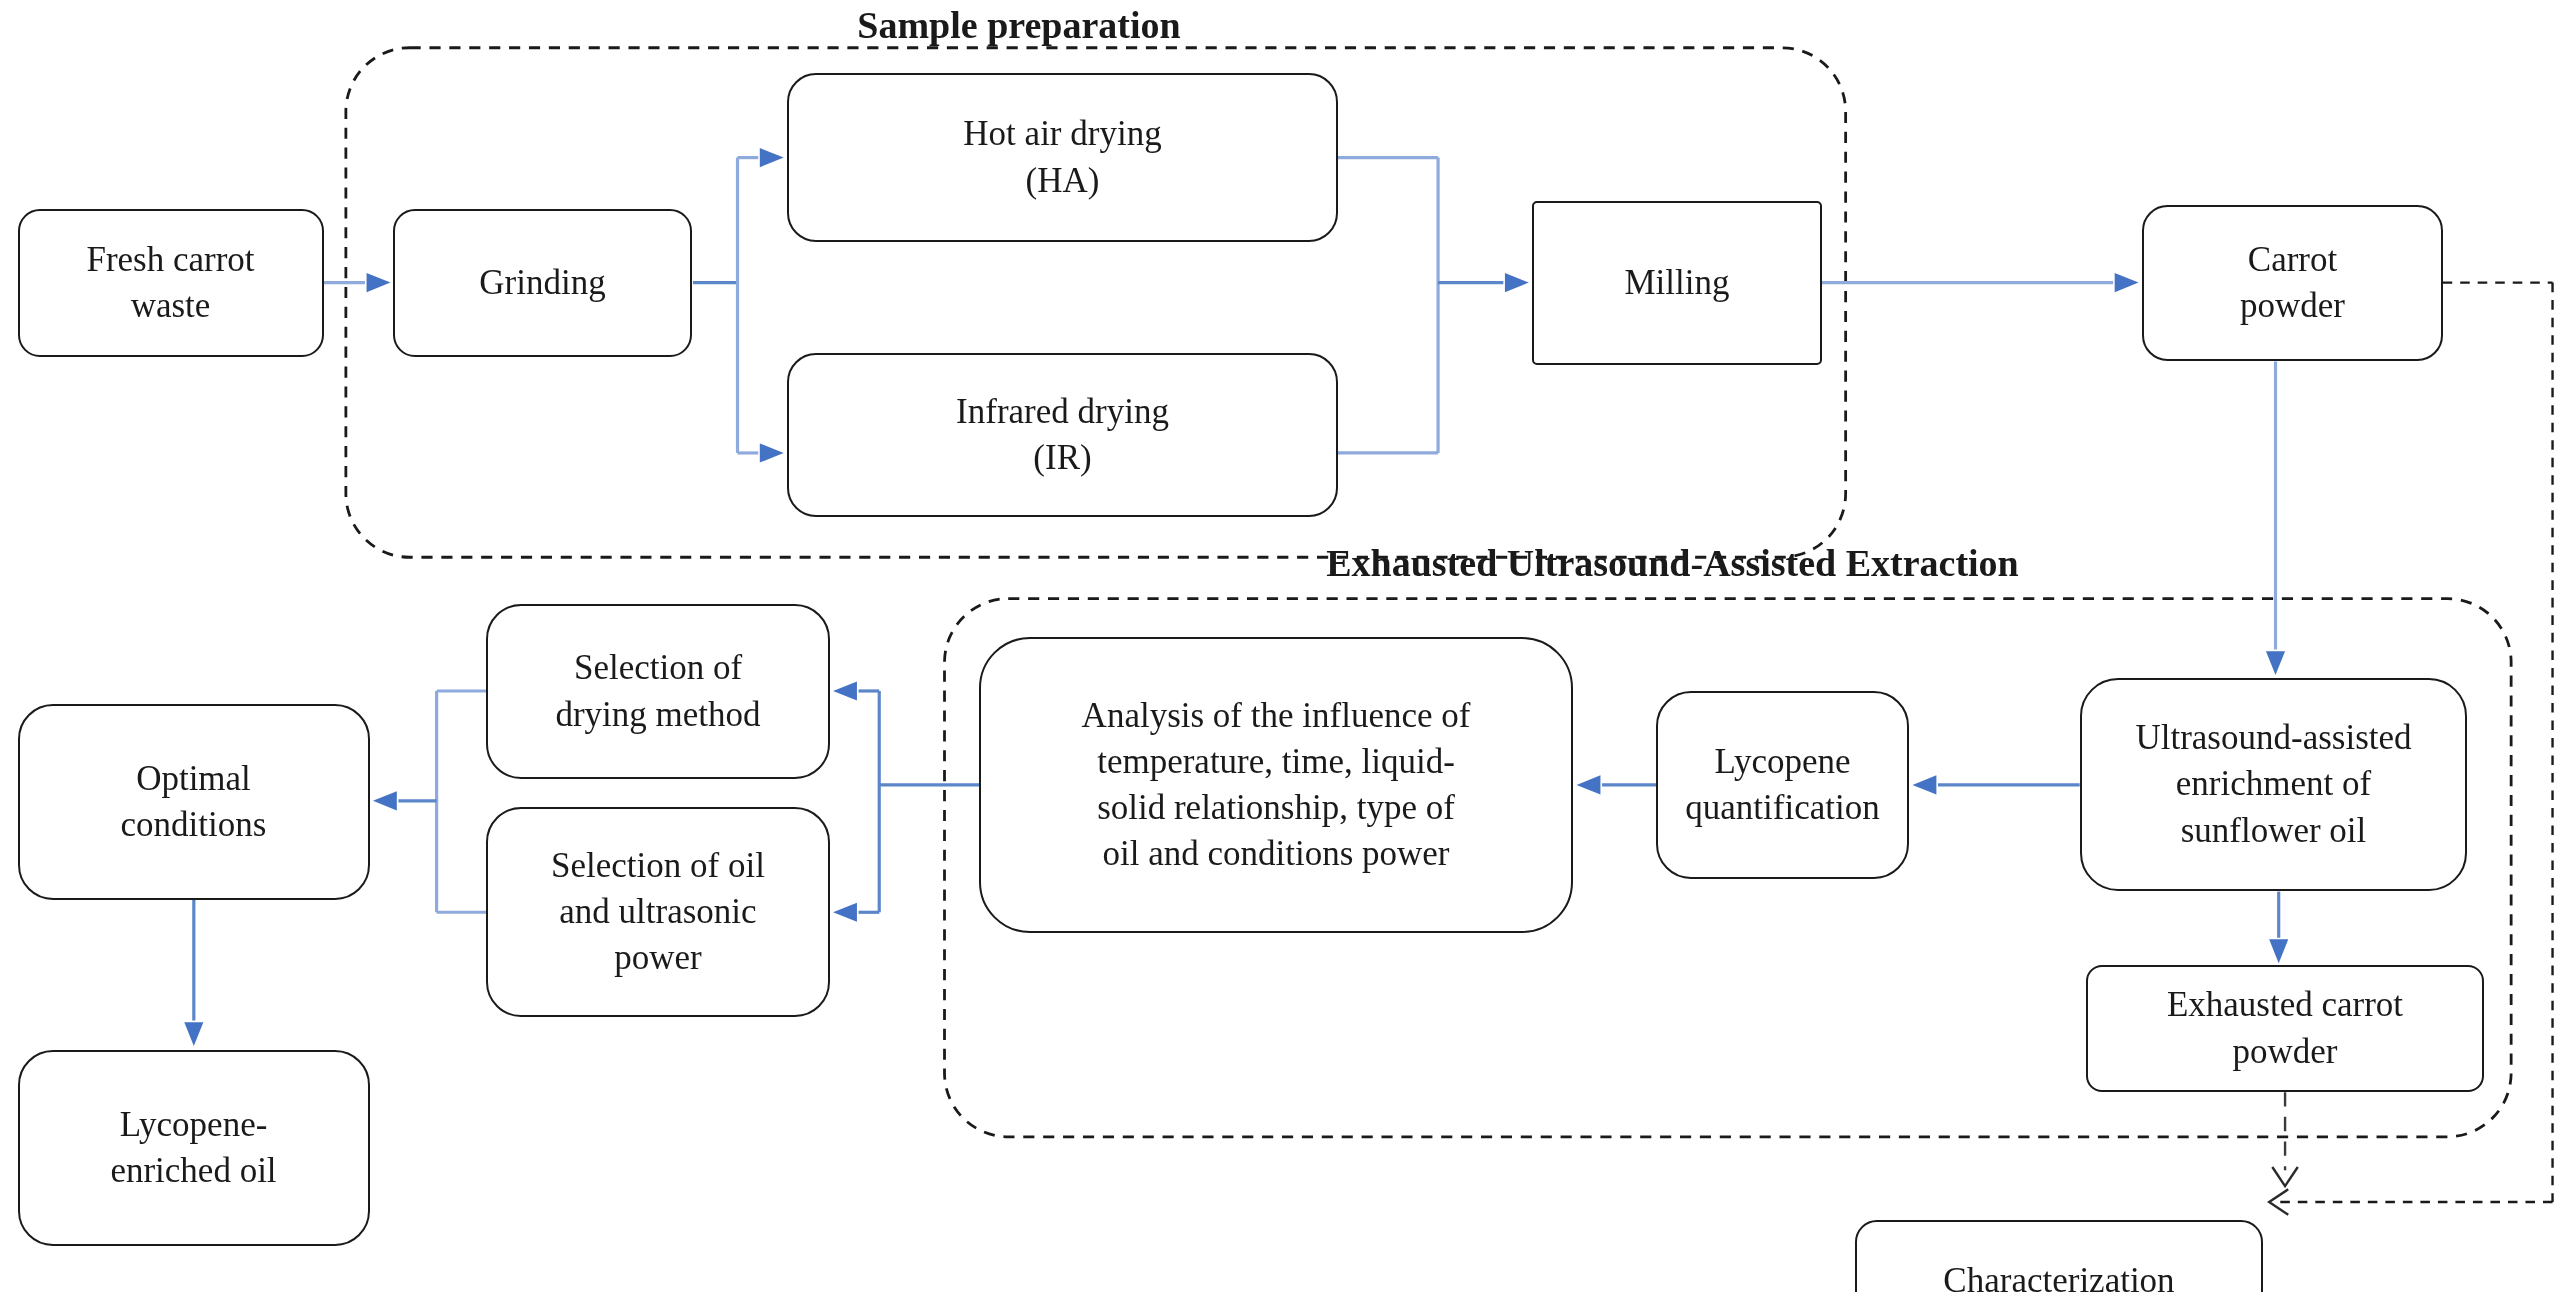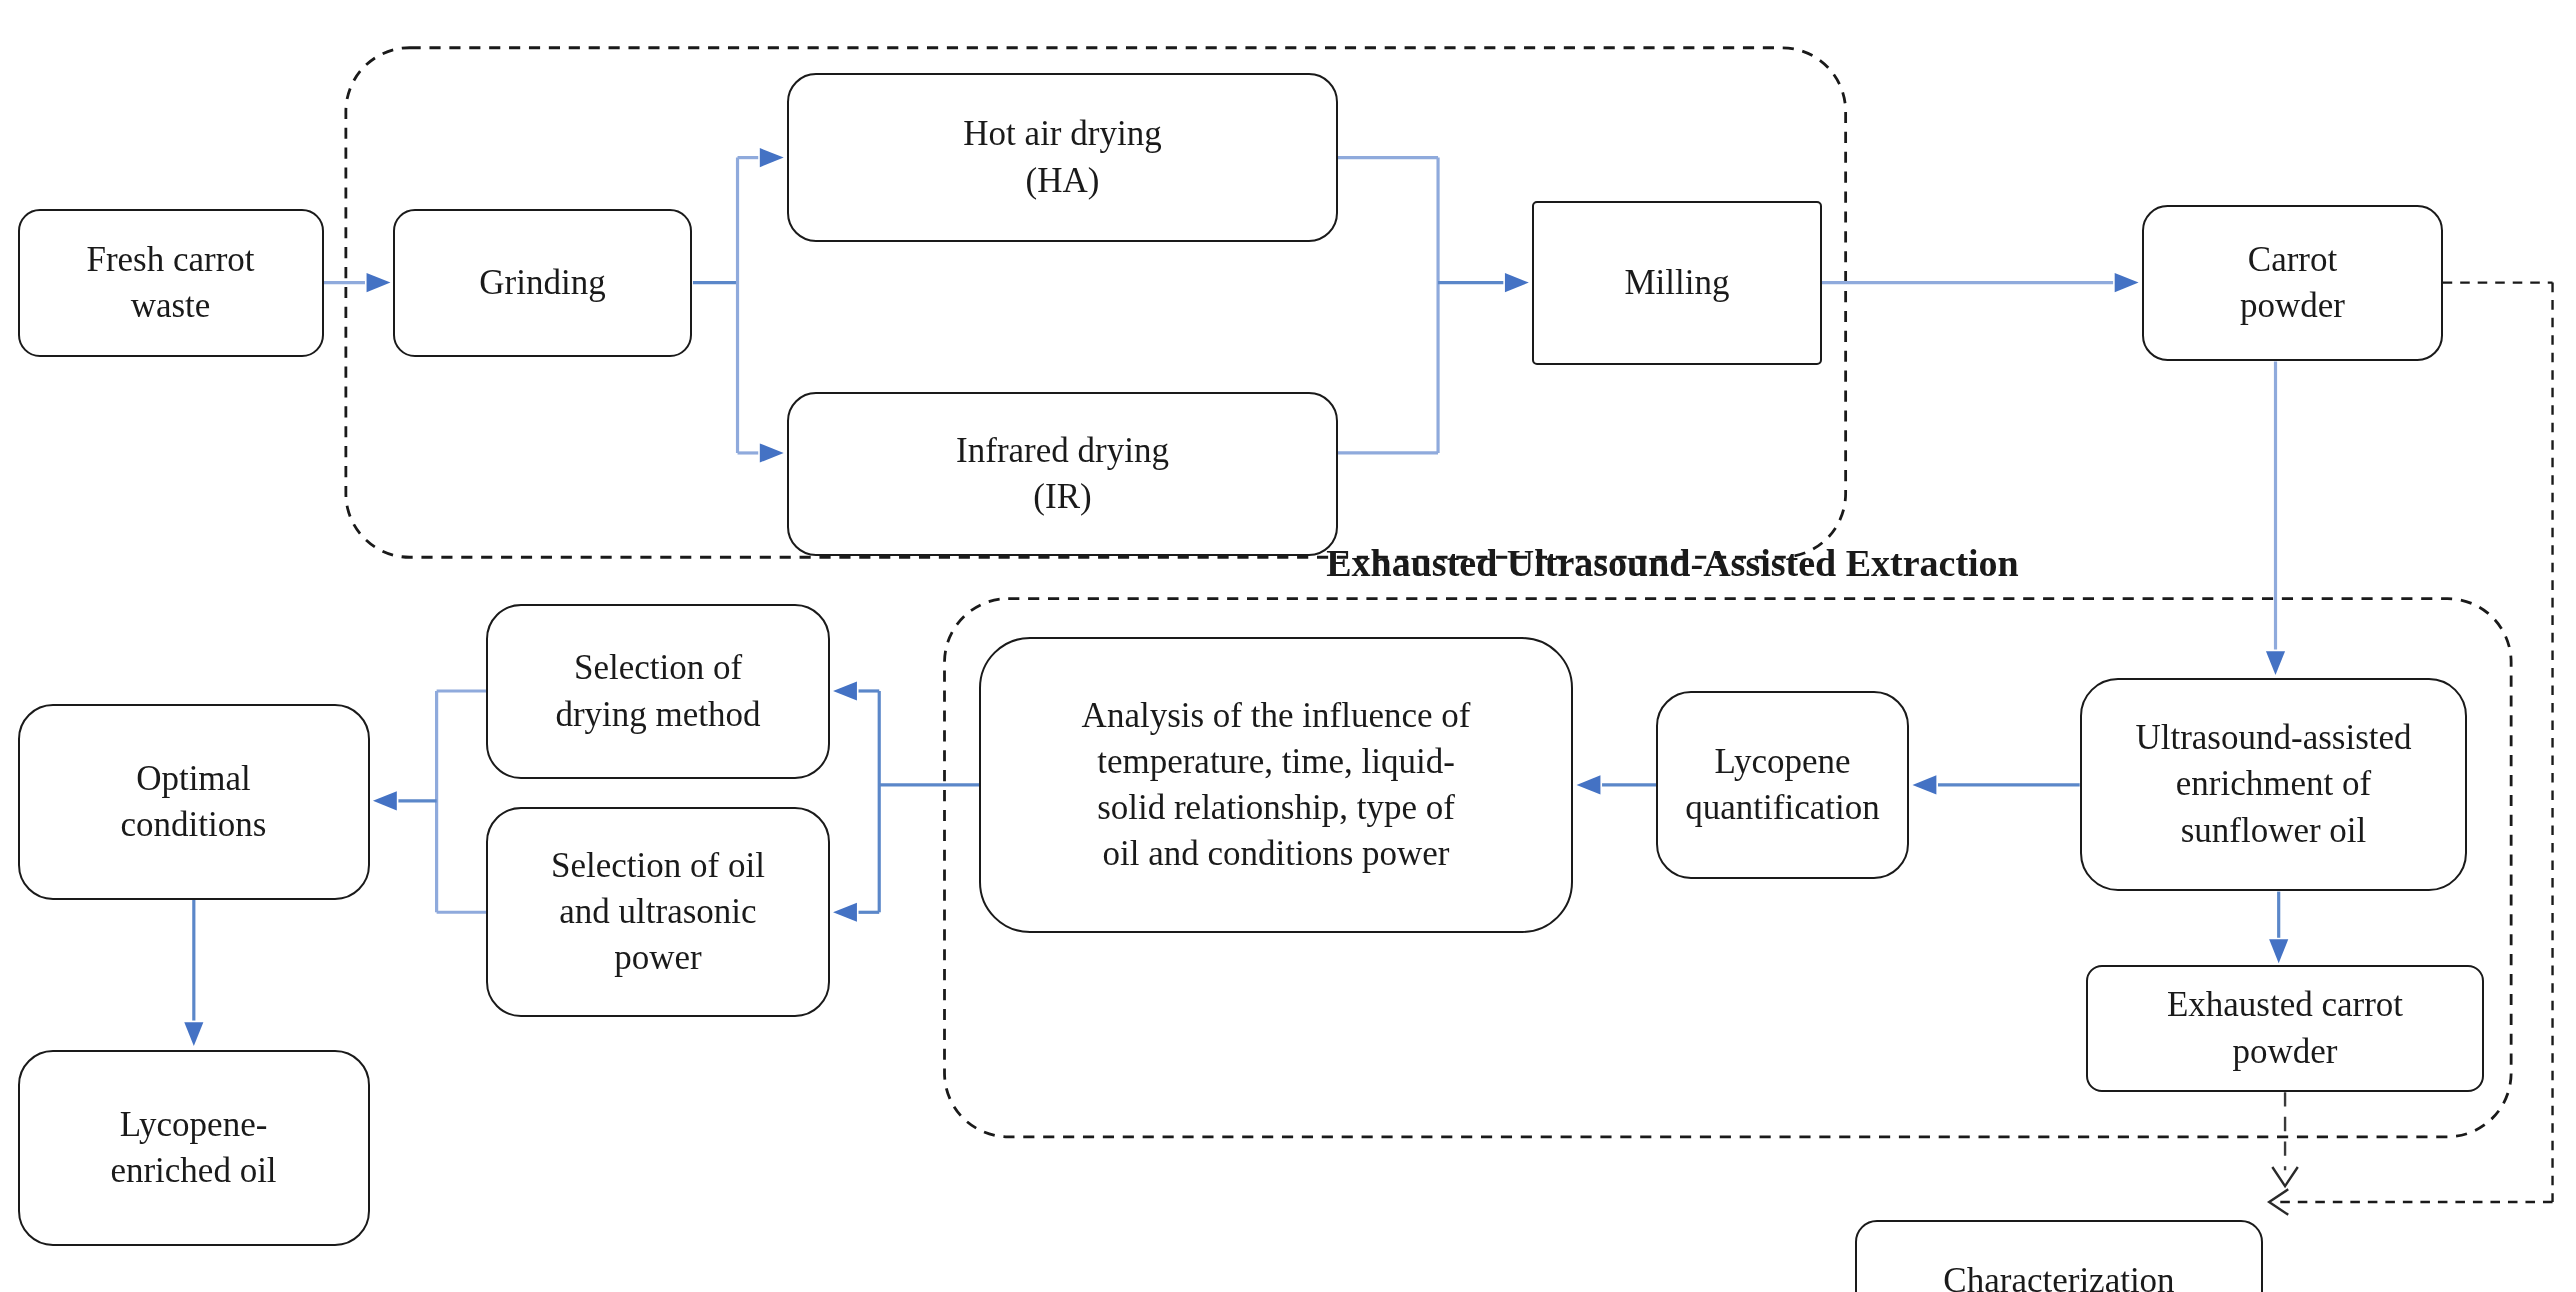--- a/index.html
+++ b/index.html
@@ -151,32 +151,33 @@
       <path class="dash" d="M3068 355 H3206"></path>
       <path class="dash" d="M3206 355 V1510"></path>
       <path class="dash" d="M3206 1510 H2862"></path>
       <path class="chev" d="M2874 1494 L2850 1510 L2874 1526"></path>
 
       <path class="dash-long" d="M2870 1372 V1470"></path>
       <path class="chev" d="M2854 1466 L2870 1490 L2886 1466"></path>
     </g>
   </svg>
 
+  <div class="section-title" style="left:541px; top:3.2px; width:956px;">Sample preparation</div>
 
   <div class="section-title" style="left:1115px; top:541px; width:1115px;">Exhausted Ultrasound-Assisted Extraction</div>
 
   <div class="node" style="left:17.5px; top:209px; width:306px; height:148px; border-radius:22px;">Fresh carrot
 waste</div>
 
   <div class="node" style="left:393px; top:209px; width:299px; height:148px; border-radius:22px;">Grinding</div>
 
   <div class="node" style="left:787px; top:73px; width:551px; height:169px; border-radius:29px;">Hot air drying
 (HA)</div>
 
-  <div class="node" style="left:787px; top:392px; width:551px; height:164px; border-radius:29px;">Infrared drying
+  <div class="node" style="left:787px; top:353px; width:551px; height:164px; border-radius:29px;">Infrared drying
 (IR)</div>
 
   <div class="node" style="left:1532px; top:201px; width:290px; height:164px; border-radius:5px;">Milling</div>
 
   <div class="node" style="left:2142px; top:205px; width:301px; height:156px; border-radius:25.5px;">Carrot
 powder</div>
 
   <div class="node" style="left:979px; top:637px; width:594px; height:296px; border-radius:51px;">Analysis of the influence of
 temperature, time, liquid-
 solid relationship, type of

